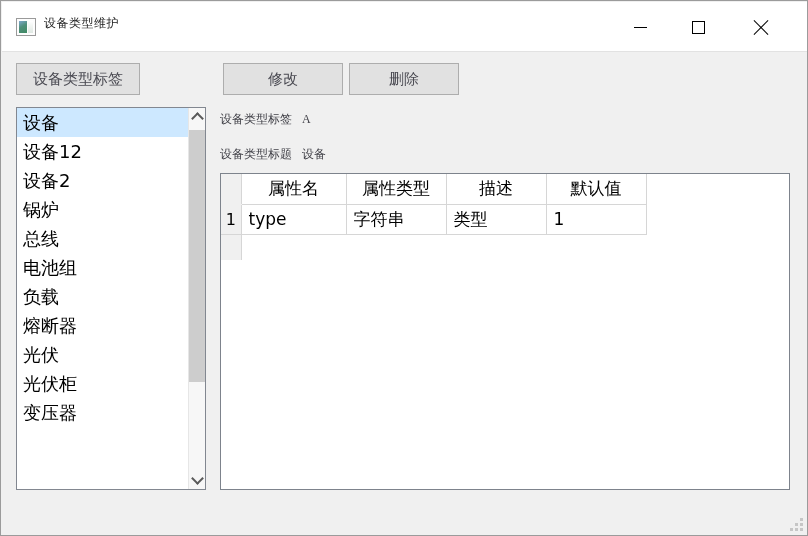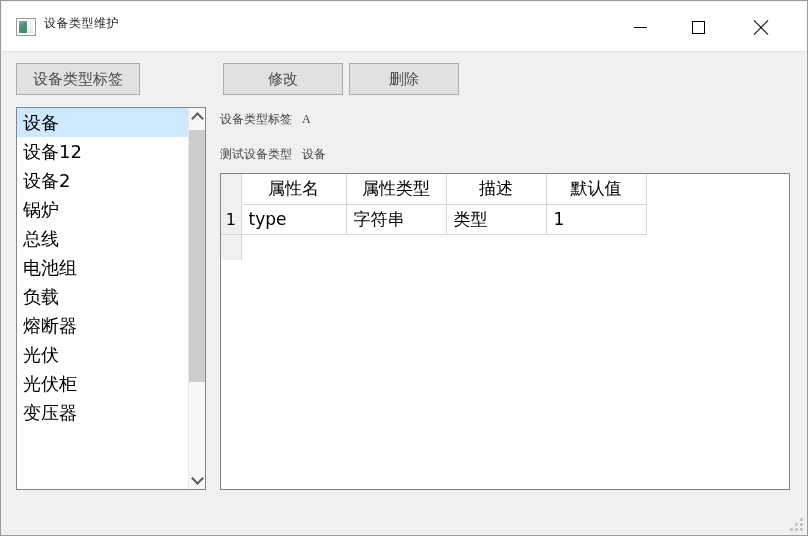--- a/index.html
+++ b/index.html
@@ -289,21 +289,21 @@
       <div class="sb-arrow" id="sb-down">
         <span class="chev"></span>
       </div>
     </div>
   </div>
 
   <div class="detail-row" id="detail-label">
     <span>设备类型标签</span><span class="dv">A</span>
   </div>
   <div class="detail-row" id="detail-title">
-    <span>测试设备类型</span><span class="dv">设备</span>
+    <span>设备类型标题</span><span class="dv">设备</span>
   </div>
 
   <div id="table-panel">
     <table class="grid">
       <thead>
         <tr>
           <th class="rowhdr"></th>
           <th class="col-a">属性名</th>
           <th class="col-b">属性类型</th>
           <th class="col-c">描述</th>

